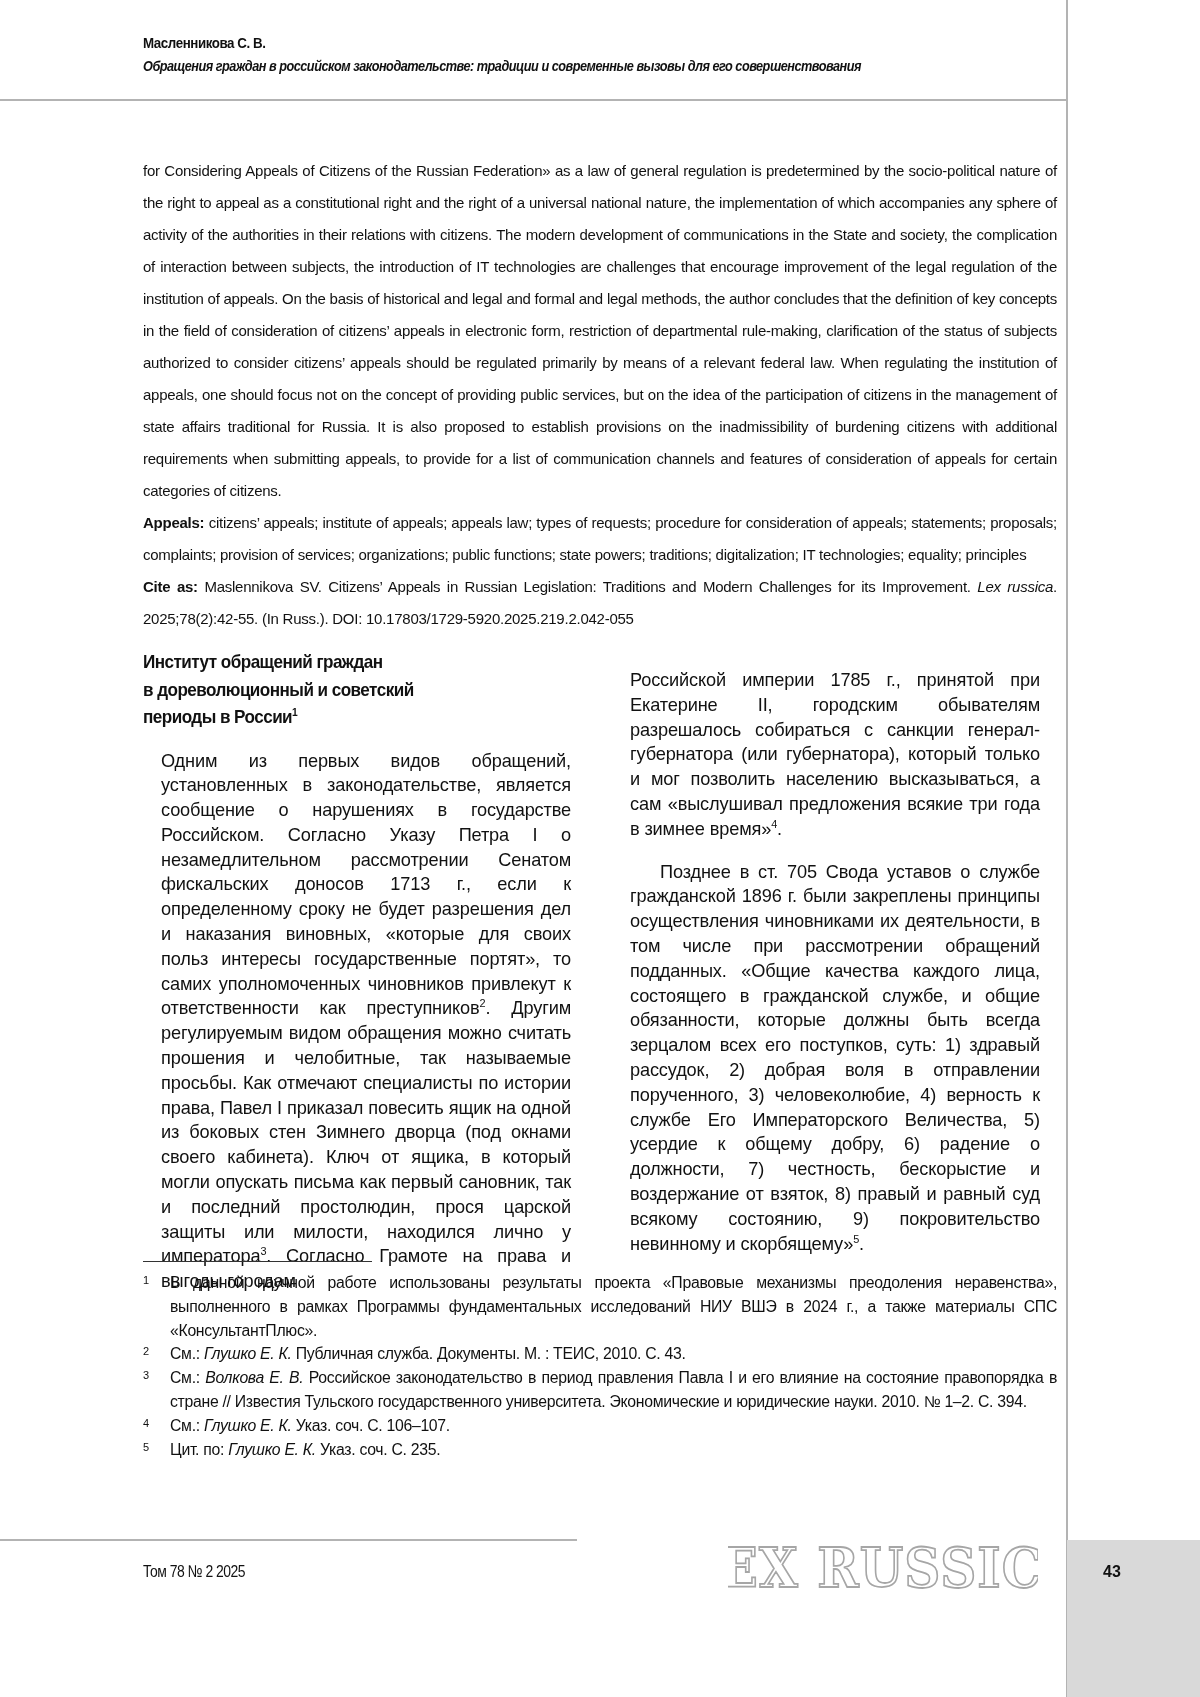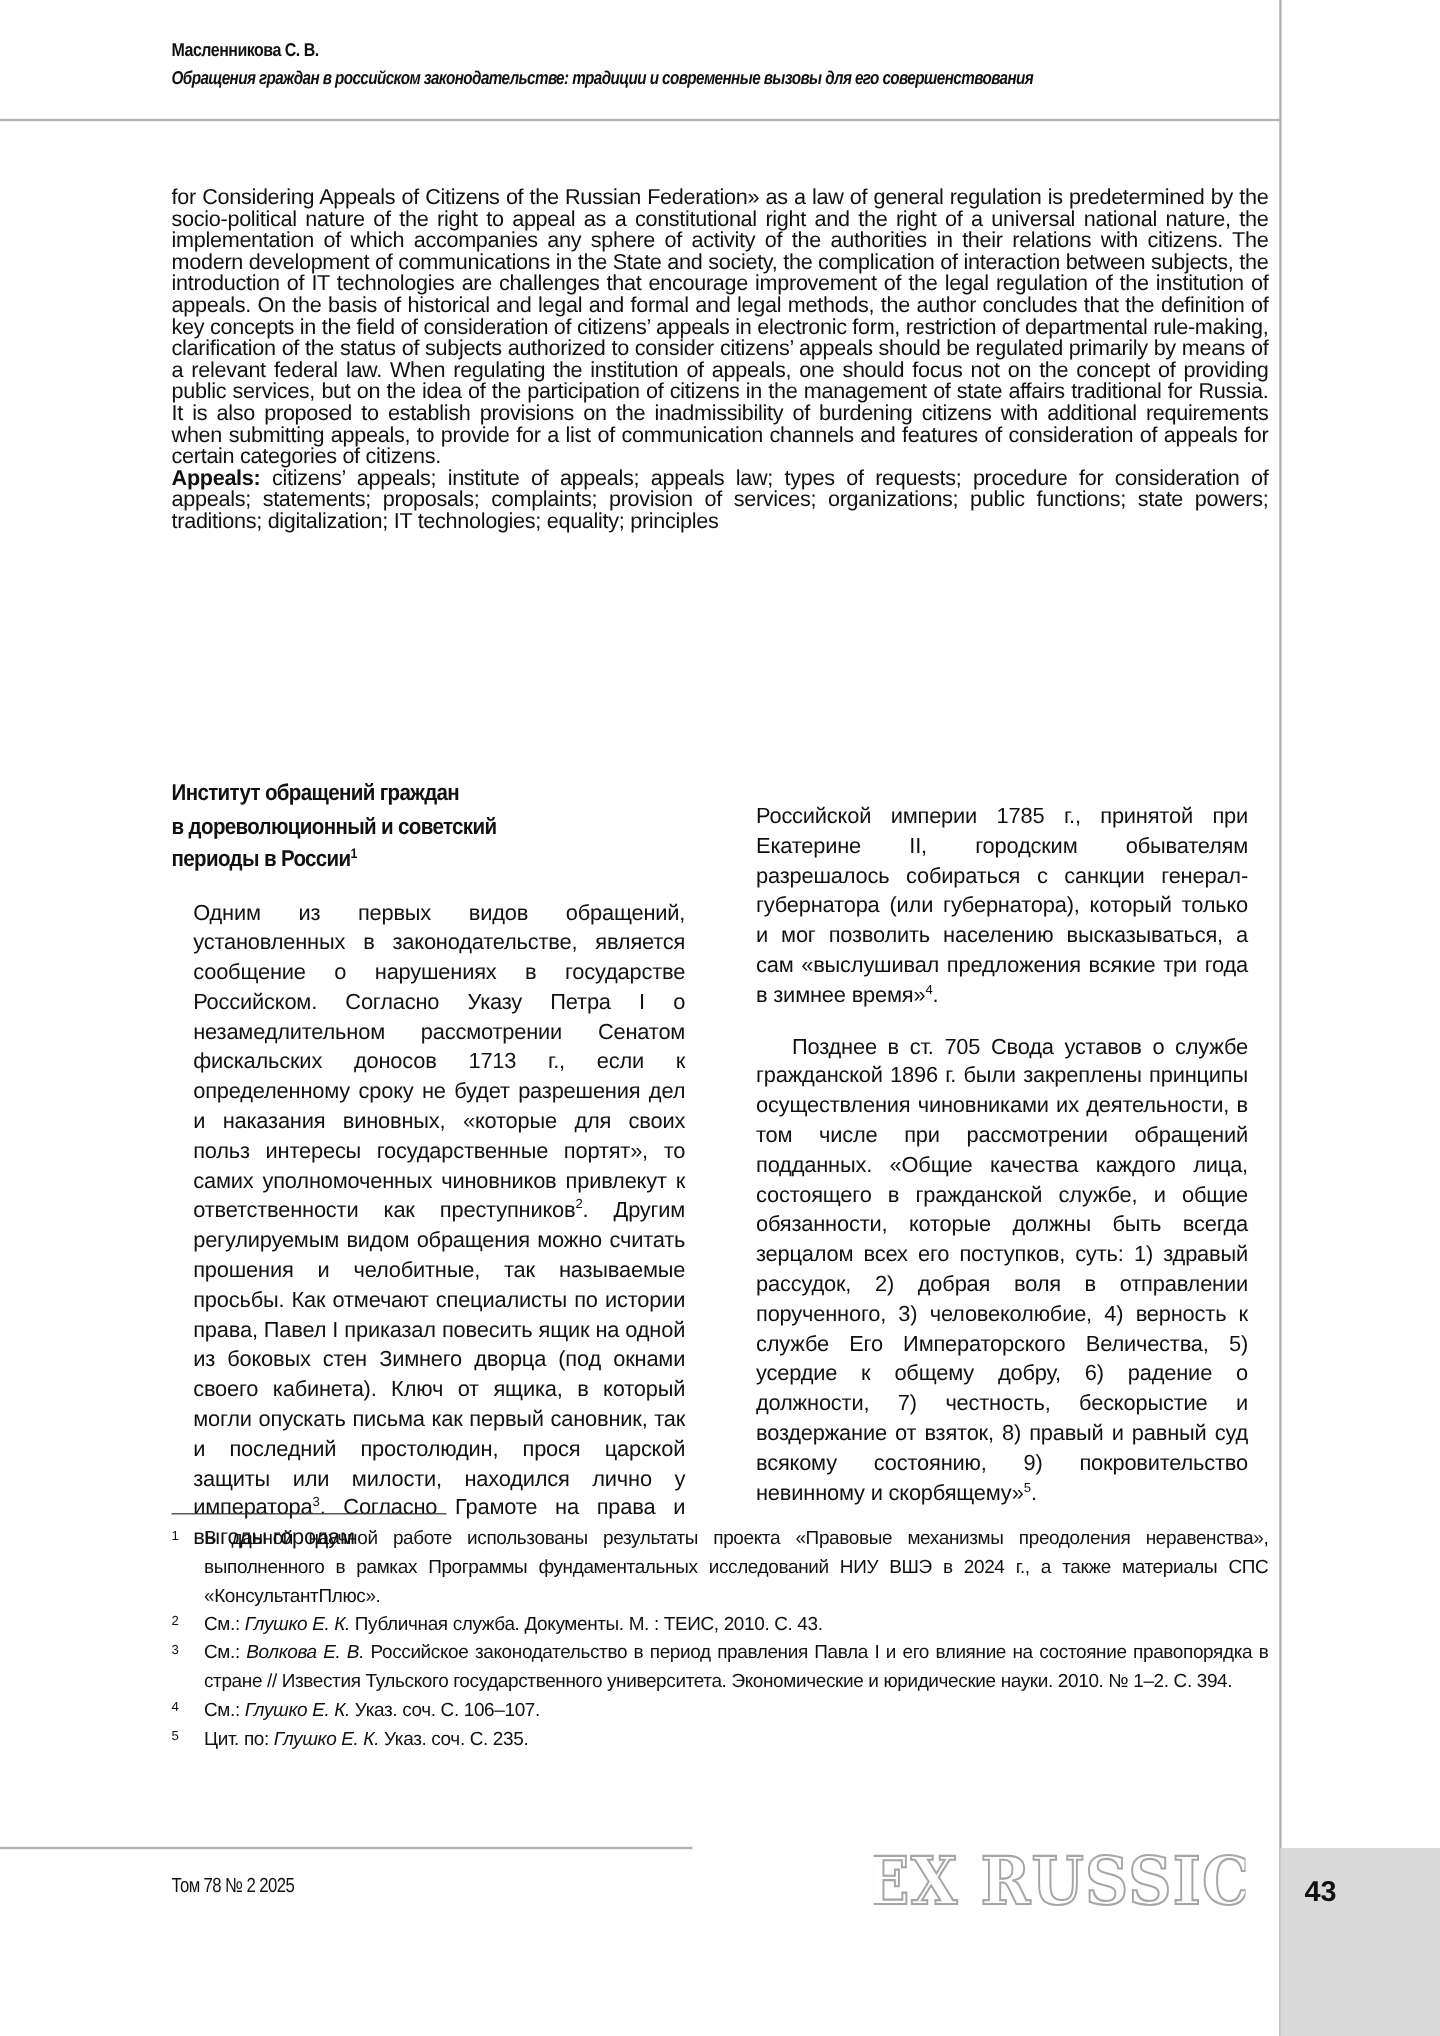--- a/index.html
+++ b/index.html
@@ -7,21 +7,21 @@
     width: 1200px; height: 1697px; position: relative; overflow: hidden;
     background: #ffffff; color: #111111;
     font-family: "Liberation Sans", sans-serif;
   }
   .vrule { position: absolute; left: 1066px; top: 0; width: 2px; height: 1697px; background: #b3b3b3; }
   .header-rule { position: absolute; left: 0; top: 99px; width: 1067px; height: 2px; background: #b3b3b3; }
   .running-head { position: absolute; left: 143px; top: 32px; width: 920px; font-weight: bold; }
   .running-author { font-size: 15.5px; letter-spacing: -0.5px; transform: scaleX(0.86); transform-origin: left; white-space: nowrap; line-height: 22px; }
   .running-title { font-size: 15.5px; font-style: italic; letter-spacing: -0.6px; transform: scaleX(0.82); transform-origin: left; white-space: nowrap; line-height: 24px; }
 
-  .abstract { position: absolute; left: 143px; top: 155px; width: 914px; font-size: 18px; line-height: 18px; text-align: justify; letter-spacing: -0.25px; }
+  .abstract { position: absolute; left: 143px; top: 155px; width: 914px; font-size: 15px; line-height: 32px; text-align: justify; letter-spacing: -0.25px; }
   .abstract p { margin: 0; }
   .abstract b { font-weight: bold; }
 
   .col { position: absolute; top: 648px; width: 446px; font-size: 18.2px; line-height: 24.8px; text-align: justify; letter-spacing: -0.15px; }
   .col-left { left: 143px; }
   .col-right { left: 612px; top: 650px; }
   .col p { margin: 18px; }
   .col p.indent { text-indent: 30px; }
   .section-title { font-weight: bold; font-size: 19px; line-height: 27.5px; letter-spacing: -0.6px; transform: scaleX(0.9); transform-origin: left; margin: 0 0 14px 0; white-space: nowrap; }
   sup { font-size: 0.6em; line-height: 0; vertical-align: super; }
@@ -31,36 +31,37 @@
   .footnotes { position: absolute; left: 143px; top: 1271px; width: 914px; font-size: 15.8px; line-height: 23.8px; letter-spacing: -0.3px; }
   .fn { display: flex; text-align: justify; }
   .fn-num { width: 27px; flex: 0 0 27px; font-size: 11px; line-height: 18px; }
   .fn-text { flex: 1; }
 
   .footer-rule { position: absolute; left: 0; top: 1539px; width: 577px; height: 2px; background: #b3b3b3; }
   .footer-vol { position: absolute; left: 143px; top: 1562px; font-size: 17px; letter-spacing: -0.6px; transform: scaleX(0.82); transform-origin: left; white-space: nowrap; }
   .logo { position: absolute; left: 728px; top: 1532px; width: 310px; height: 70px; }
   .logo svg { width: 100%; height: 100%; }
   .page-box { position: absolute; left: 1067px; top: 1540px; width: 133px; height: 157px; background: #d9d9d9; }
-  .page-num { position: absolute; left: 20px; top: 23px; font-size: 24px; font-weight: bold; }
+  .page-num { position: absolute; left: 36px; top: 23px; font-size: 16px; font-weight: bold; }
 </style>
 </head>
 <body>
 
 <div class="vrule"></div>
 <div class="header-rule"></div>
 
 <div class="running-head">
   <div class="running-author">Масленникова С. В.</div>
   <div class="running-title">Обращения граждан в российском законодательстве: традиции и современные вызовы для его совершенствования</div>
 </div>
 
 <div class="abstract">
   <p>for Considering Appeals of Citizens of the Russian Federation» as a law of general regulation is predetermined by the socio-political nature of the right to appeal as a constitutional right and the right of a universal national nature, the implementation of which accompanies any sphere of activity of the authorities in their relations with citizens. The modern development of communications in the State and society, the complication of interaction between subjects, the introduction of IT technologies are challenges that encourage improvement of the legal regulation of the institution of appeals. On the basis of historical and legal and formal and legal methods, the author concludes that the definition of key concepts in the field of consideration of citizens’ appeals in electronic form, restriction of departmental rule-making, clarification of the status of subjects authorized to consider citizens’ appeals should be regulated primarily by means of a relevant federal law. When regulating the institution of appeals, one should focus not on the concept of providing public services, but on the idea of the participation of citizens in the management of state affairs traditional for Russia. It is also proposed to establish provisions on the inadmissibility of burdening citizens with additional requirements when submitting appeals, to provide for a list of communication channels and features of consideration of appeals for certain categories of citizens.</p>
   <p><b>Appeals:</b> <span>citizens’ appeals; institute of appeals; appeals law; types of requests; procedure for consideration of appeals; statements; proposals; complaints; provision of services; organizations; public functions; state powers; traditions; digitalization; IT technologies; equality; principles</span></p>
+  <p><b>Cite as:</b> <span>Maslennikova SV. Citizens’ Appeals in Russian Legislation: Traditions and Modern Challenges for its Improvement.</span> <em>Lex russica</em><span>. 2025;78(2):42-55. (In Russ.). DOI: 10.17803/1729-5920.2025.219.2.042-055</span></p>
 </div>
 
 <div class="col col-left">
   <div class="section-title">
     <div>Институт обращений граждан</div>
     <div>в дореволюционный и советский</div>
     <div><span>периоды в России</span><sup>1</sup></div>
   </div>
   <p><span>Одним из первых видов обращений, установленных в законодательстве, является сообщение о нарушениях в государстве Российском. Согласно Указу Петра I о незамедлительном рассмотрении Сенатом фискальских доносов 1713 г., если к определенному сроку не будет разрешения дел и наказания виновных, «которые для своих польз интересы государственные портят», то самих уполномоченных чиновников привлекут к ответственности как преступников</span><sup>2</sup><span>. Другим регулируемым видом обращения можно считать прошения и челобитные, так называемые просьбы. Как отмечают специалисты по истории права, Павел I приказал повесить ящик на одной из боковых стен Зимнего дворца (под окнами своего кабинета). Ключ от ящика, в который могли опускать письма как первый сановник, так и последний простолюдин, прося царской защиты или милости, находился лично у императора</span><sup>3</sup><span>. Согласно Грамоте на права и выгоды городам</span></p>
 </div>

